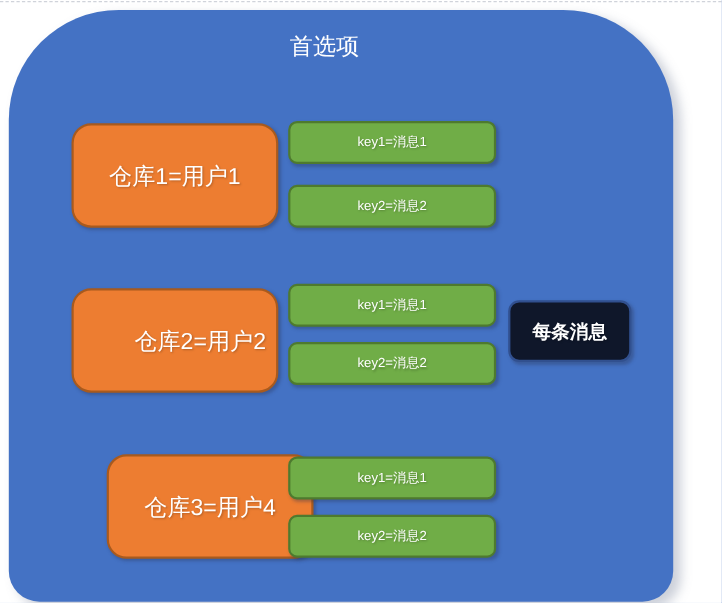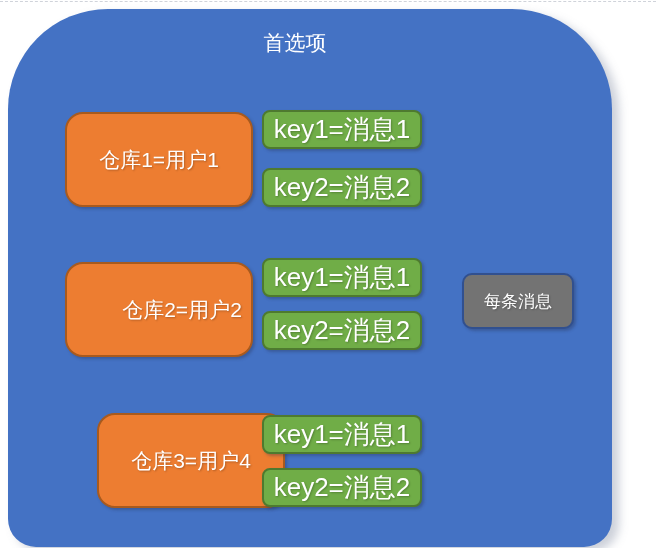--- a/index.html
+++ b/index.html
@@ -49,52 +49,53 @@
     font-size: 21px;
     box-shadow: 2px 2px 3px rgba(40,50,80,0.35);
     text-shadow: 1px 1px 2px rgba(0,0,0,0.25);
   }
   .wh1 { top: 103px; }
   .wh2 { top: 253px; padding-left: 46px; }
   .wh3 { top: 404px; margin-left: 32px; }
   .keybox {
     position: absolute;
     left: 254px;
-    width: 160px; height: 39px;
+    width: 189px; height: 39px;
     box-sizing: border-box;
     background: #70ad47;
     border: 2px solid #4e7a2f;
     border-radius: 8px;
     display: flex; align-items: center; justify-content: center;
     color: #ffffff;
-    font-size: 26px;
+    font-size: 12px;
     box-shadow: 2px 2px 3px rgba(40,50,80,0.35);
     text-shadow: 1px 1px 2px rgba(0,0,0,0.25);
   }
   .g1k1 { top: 101px; }
   .g1k2 { top: 159px; }
   .g2k1 { top: 249px; }
   .g2k2 { top: 302px; }
   .g3k1 { top: 406px; }
   .g3k2 { top: 459px; }
   .note {
     position: absolute;
     left: 454px; top: 264px;
     width: 112px; height: 56px;
     box-sizing: border-box;
-    background: #737373;
+    background: #0f172a;
     border: 2px solid #31508f;
     border-radius: 10px;
     display: flex; flex-direction: column;
     align-items: center; justify-content: center;
     color: #ffffff;
     font-size: 17px;
     line-height: 23px;
     box-shadow: 2px 2px 3px rgba(40,50,80,0.35);
     text-shadow: 1px 1px 2px rgba(0,0,0,0.25);
+    font-weight: bold;
   }
 </style>
 </head>
 <body>
 
 <div class="canvas">
   <div class="top-dashed-line"></div>
 
   <div class="container">
 

